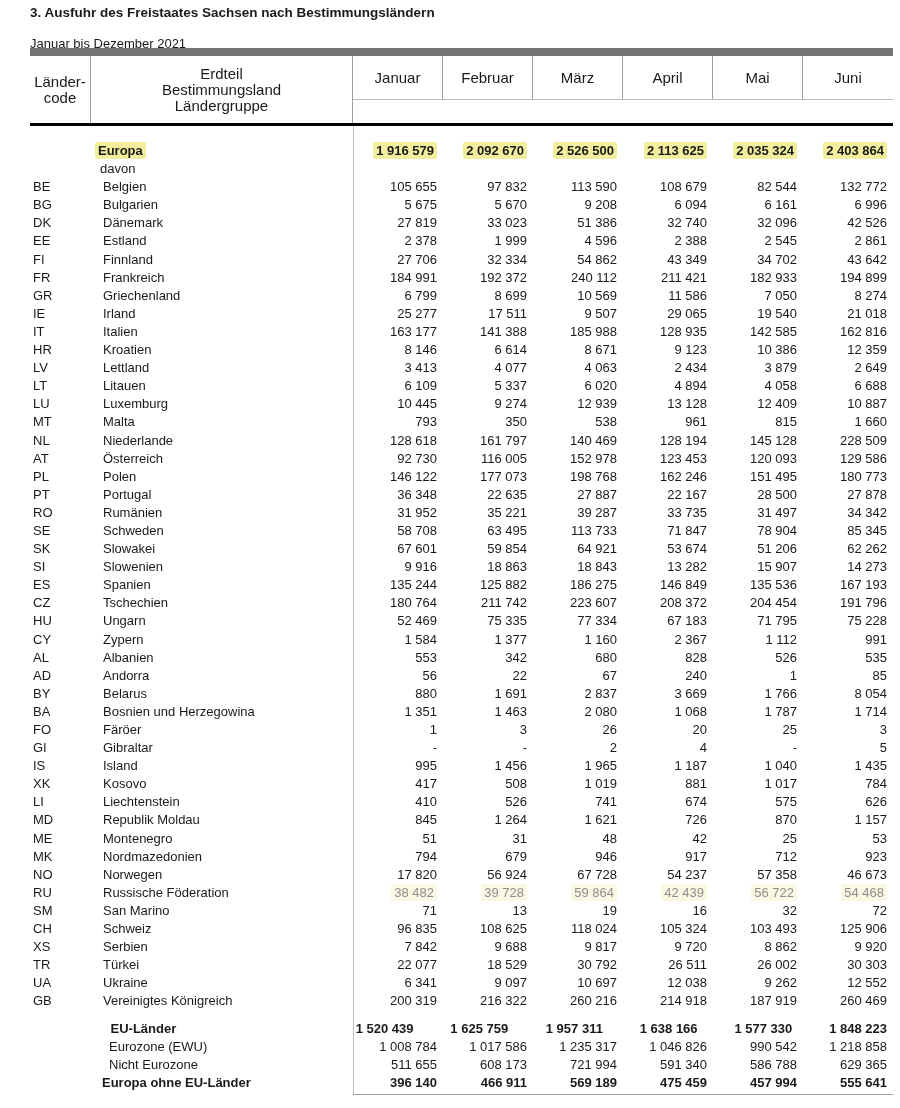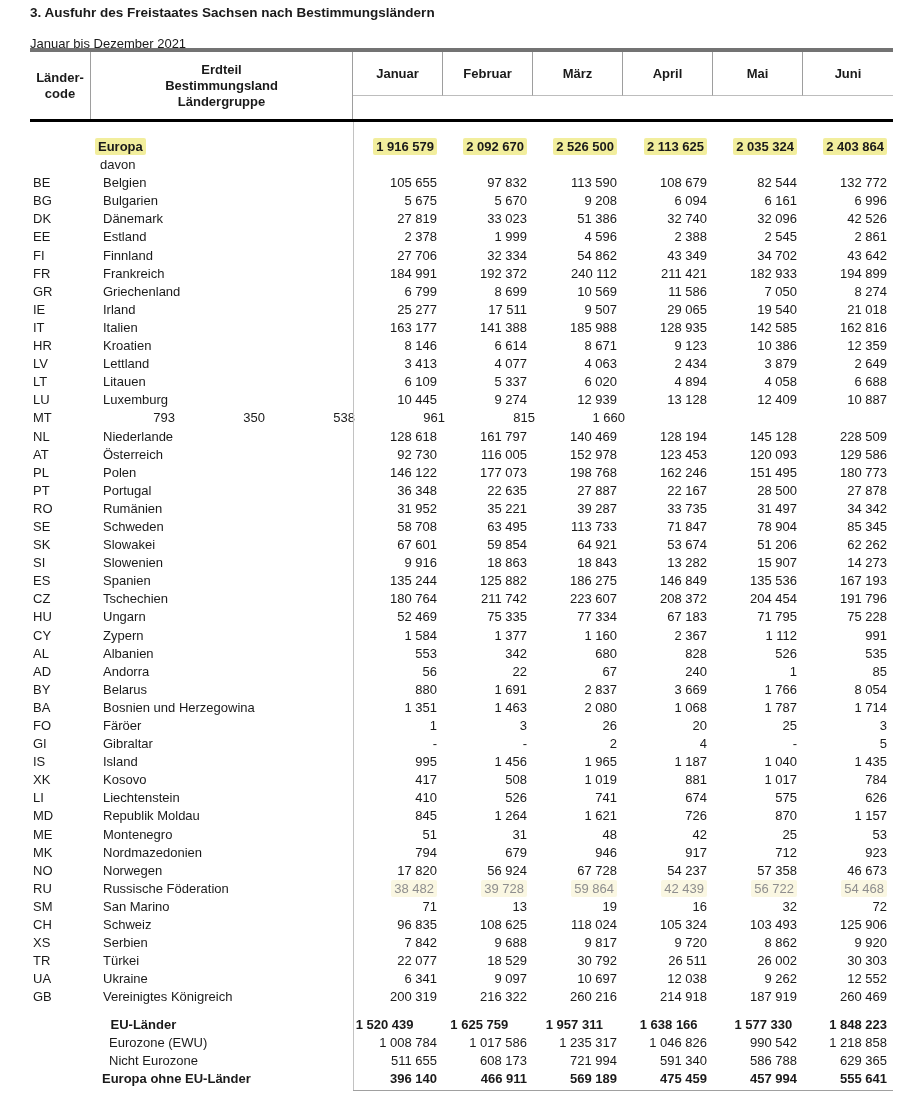--- a/index.html
+++ b/index.html
@@ -3,21 +3,21 @@
 <meta charset="utf-8">
 <style>
   html,body{margin:0;padding:0;background:#ffffff;}
   .page{
     position:relative;width:900px;height:1104px;background:#fff;
     font-family:"Liberation Sans", sans-serif;color:#1a1a1a;overflow:hidden;
   }
   .title{position:absolute;left:30px;top:5px;font-size:13.5px;font-weight:bold;}
   .subtitle{position:absolute;left:30px;top:36px;font-size:13px;}
   .table{position:absolute;left:30px;top:48px;width:863px;}
-  .thead{display:flex;border-top:4px solid #737373;border-bottom:3px solid #000;height:67px;font-size:13px;font-weight:bold;}
+  .thead{display:flex;border-top:8px solid #737373;border-bottom:3px solid #000;height:67px;font-size:15px;}
   .th{box-sizing:border-box;}
   .code-h{width:61px;border-right:1px solid #9e9e9e;display:flex;flex-direction:column;justify-content:center;align-items:center;line-height:16px;}
   .dest-h{width:262px;border-right:1px solid #9e9e9e;display:flex;flex-direction:column;justify-content:center;align-items:center;line-height:16px;}
   .month-h{width:90px;display:flex;flex-direction:column;}
   .month-label{height:44px;box-sizing:border-box;display:flex;align-items:center;justify-content:center;border-bottom:1px solid #bdbdbd;}
   .month-h:not(:last-child) .month-label{border-right:1px solid #9e9e9e;}
   .tbody{position:relative;width:863px;padding-top:16px;padding-bottom:3px;}
   .tbody::before{content:"";position:absolute;left:323px;top:0;bottom:0;width:1px;background:#c2c2c2;}
   .tbody::after{content:"";position:absolute;left:323px;right:0;bottom:0;height:1px;background:#a0a0a0;}
   .row{display:flex;height:18.1px;line-height:18.1px;font-size:13px;}
@@ -219,20 +219,21 @@
     <div class="cell name"><span>Luxemburg</span></div>
     <div class="cell val"><span>10 445</span></div>
     <div class="cell val"><span>9 274</span></div>
     <div class="cell val"><span>12 939</span></div>
     <div class="cell val"><span>13 128</span></div>
     <div class="cell val"><span>12 409</span></div>
     <div class="cell val"><span>10 887</span></div>
   </div>
         <div class="row country">
     <div class="cell code">MT</div>
+    <div class="cell name"><span>Malta</span></div>
     <div class="cell val"><span>793</span></div>
     <div class="cell val"><span>350</span></div>
     <div class="cell val"><span>538</span></div>
     <div class="cell val"><span>961</span></div>
     <div class="cell val"><span>815</span></div>
     <div class="cell val"><span>1 660</span></div>
   </div>
         <div class="row country">
     <div class="cell code">NL</div>
     <div class="cell name"><span>Niederlande</span></div>

